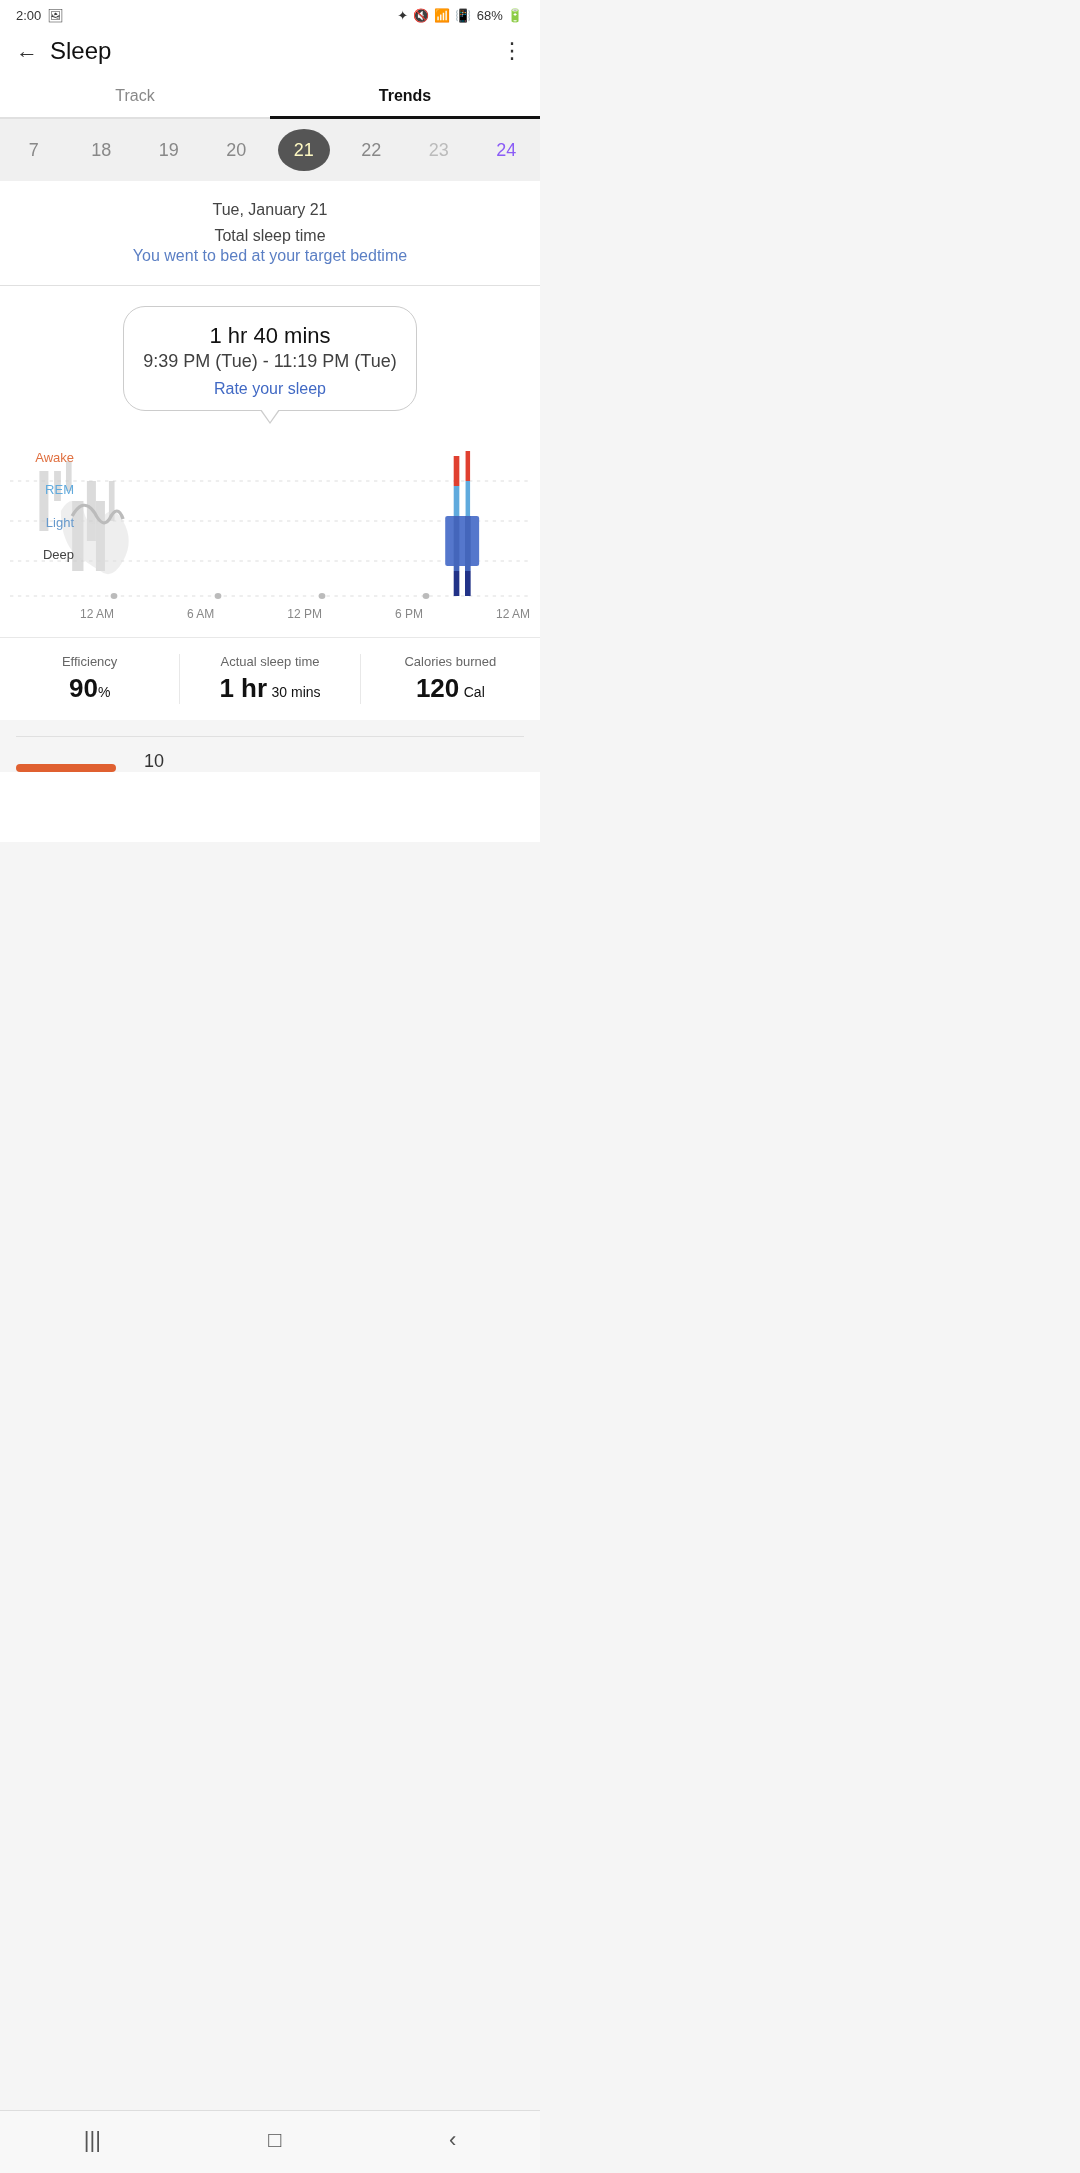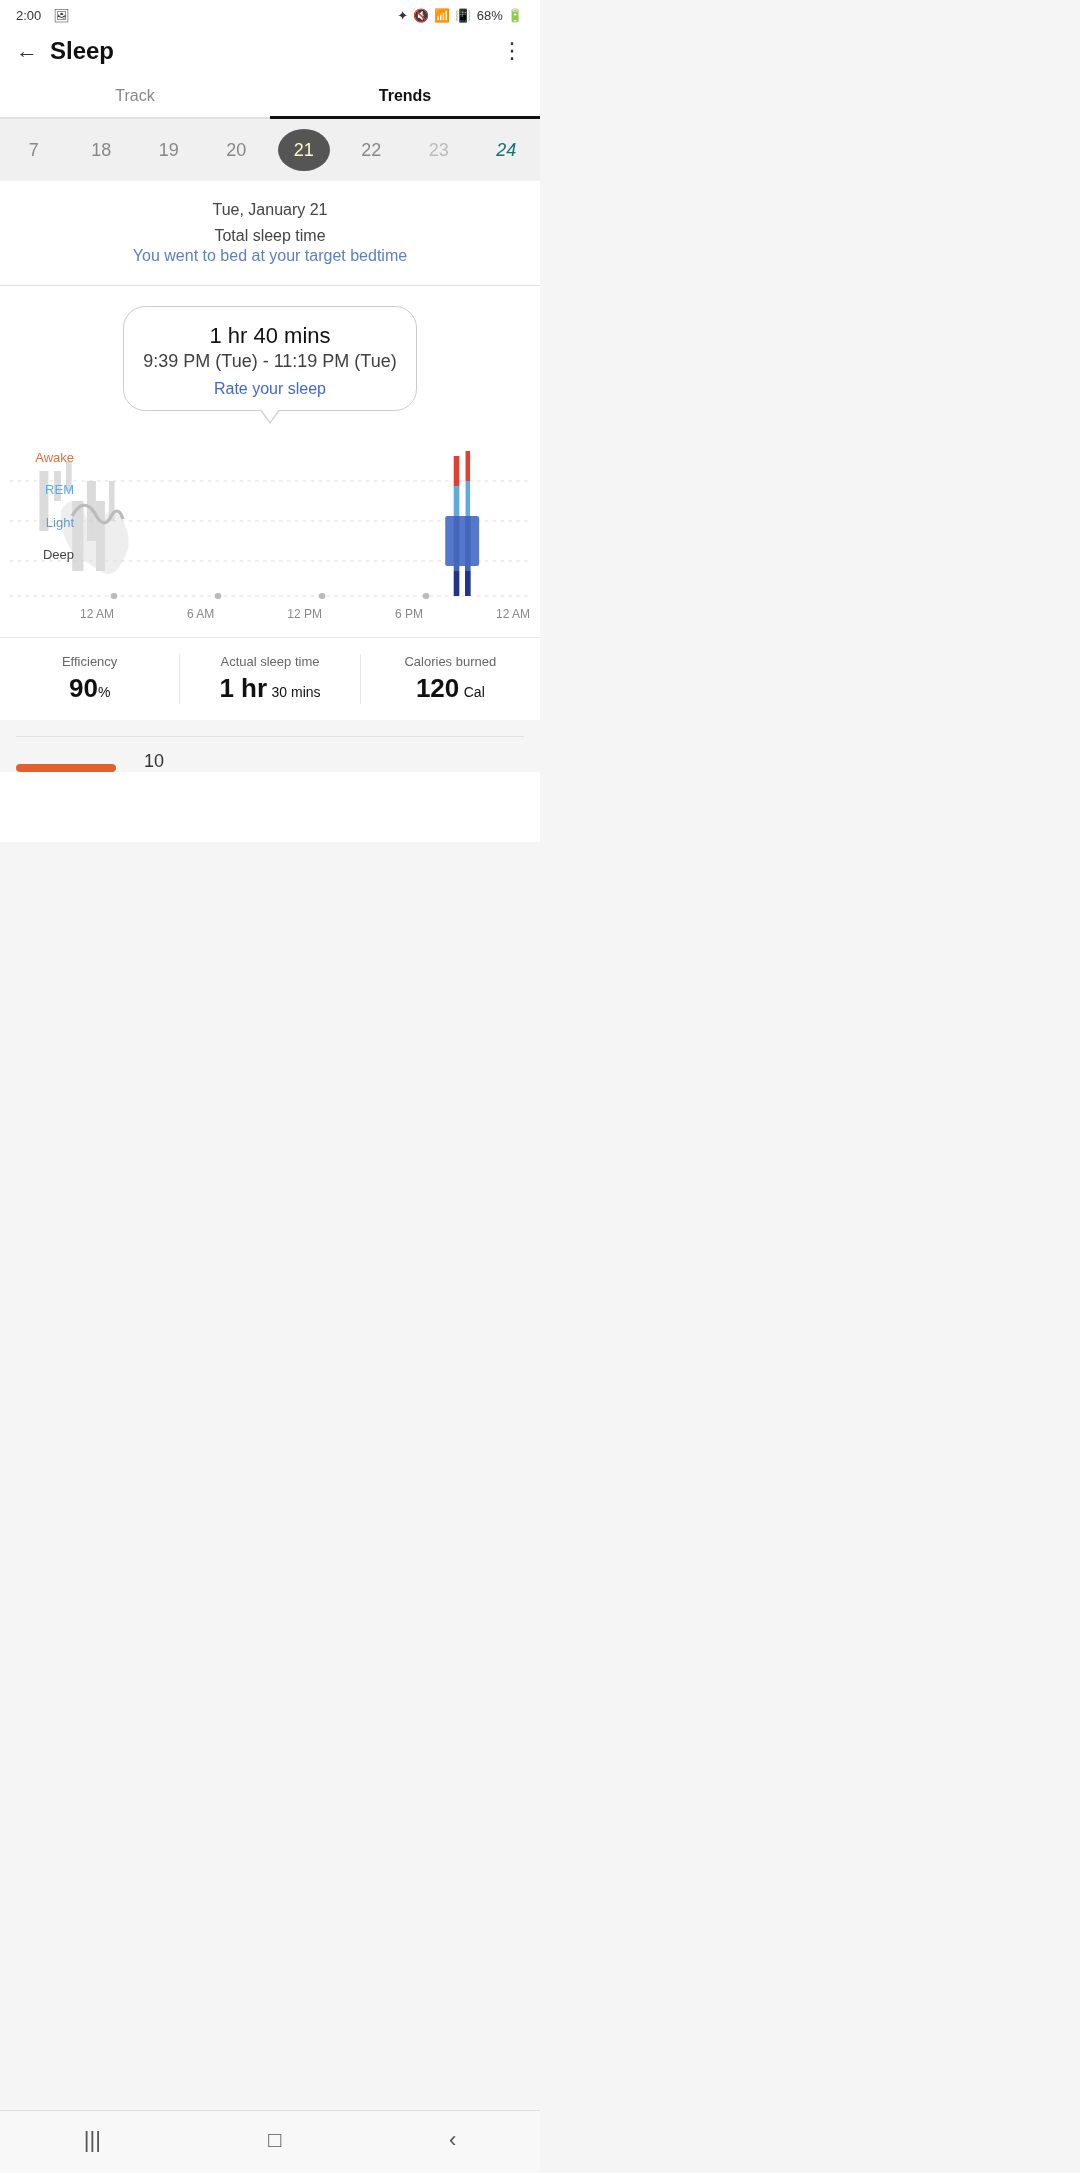--- a/index.html
+++ b/index.html
@@ -19,35 +19,35 @@
     .status-bar {
       display: flex;
       justify-content: space-between;
       align-items: center;
       padding: 8px 16px 4px;
       background: #fff;
       font-size: 13px;
       font-weight: 500;
       color: #333;
     }
-    .status-left { display: flex; align-items: flex-end; gap: 12px; }
+    .status-left { display: flex; align-items: flex-end; gap: 6px; }
     .status-right { display: flex; align-items: center; gap: 5px; font-size: 12px; }
     .status-right span { font-size: 13px; }
 
     
     .header {
       display: flex;
       align-items: center;
       justify-content: space-between;
       padding: 10px 16px 10px;
       background: #fff;
     }
     .header-left { display: flex; align-items: center; gap: 12px; }
     .back-arrow { font-size: 22px; color: #333; cursor: pointer; }
-    .header-title { font-size: 24px; font-weight: 700; color: #111; }
+    .header-title { font-size: 24px; font-weight: 400; color: #111; }
     .more-icon { font-size: 22px; color: #333; cursor: pointer; letter-spacing: 1px; }
 
     
     .tabs {
       display: flex;
       background: #fff;
       border-bottom: 2px solid #e0e0e0;
       position: relative;
     }
     .tab {
@@ -360,21 +360,21 @@
   <div class="date-selector-inner">
     <div class="date-item">7</div>
     <div class="date-item">18</div>
     <div class="date-item">19</div>
     <div class="date-item">20</div>
     <div style="flex:1; display:flex; justify-content:center;">
       <div class="date-item active">21</div>
     </div>
     <div class="date-item">22</div>
     <div class="date-item" style="color:#bbb;">23</div>
-    <div class="date-item" style="color:#0f766e;font-style:italic;">24</div>
+    <div class="date-item" style="color:#8b5cf6;">24</div>
   </div>
 </div>
 
 <div class="main-content">
   <div class="date-label">Tue, January 21</div>
 
 
   <div class="sleep-label">Total sleep time</div>
   <div class="sleep-target-msg">You went to bed at your target bedtime</div>
 

